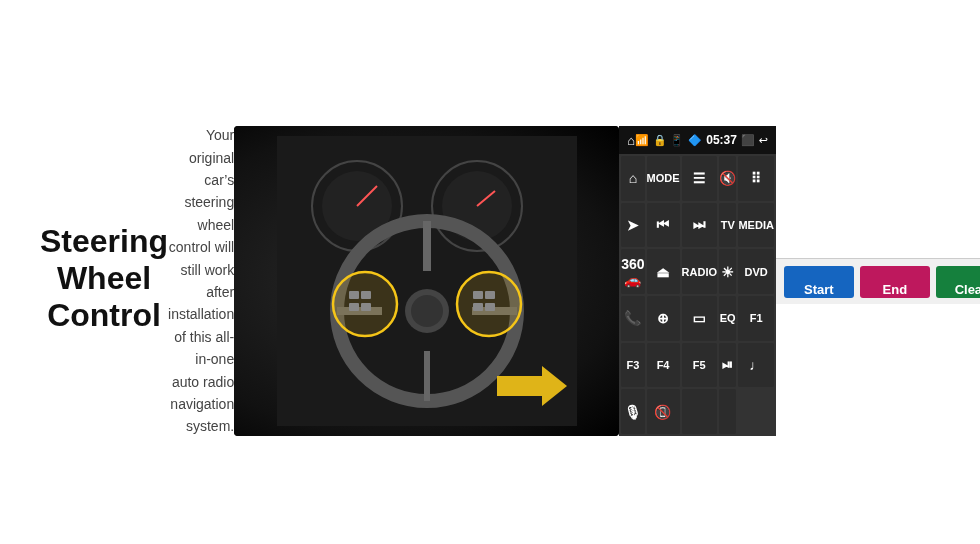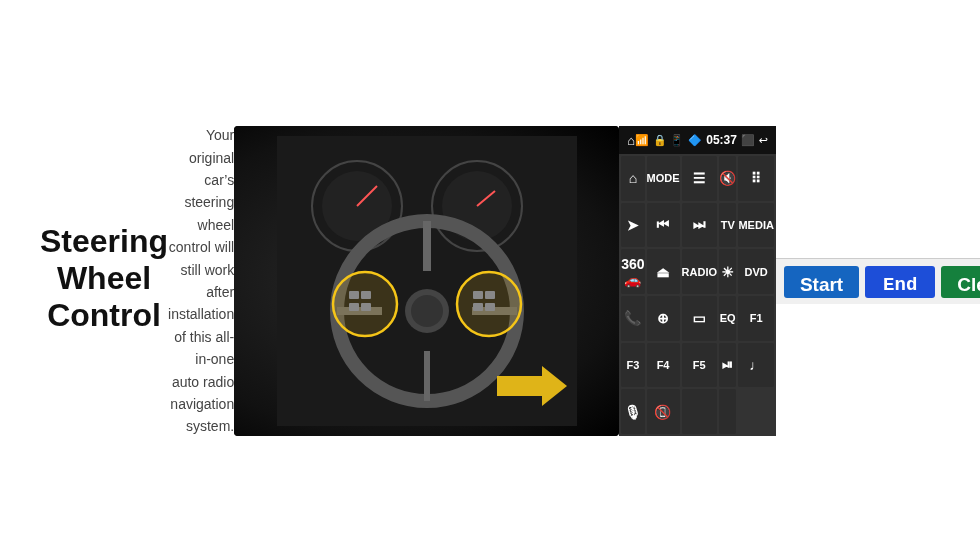--- a/index.html
+++ b/index.html
@@ -140,39 +140,38 @@
       background: #f0f0f0;
       display: flex;
       align-items: center;
       justify-content: flex-end;
       padding: 0 8px;
       gap: 6px;
       border-top: 1px solid #ccc;
     }
 
     .bottom-btn {
-      height: 32px;
+      height: 24px;
       min-width: 70px;
       border: none;
       border-radius: 3px;
-      font-size: 19px;
+      font-size: 13px;
       font-weight: bold;
       cursor: pointer;
-      padding: 8px 16px;
+      padding: 16px 16px;
     }
 
     .btn-start {
       background: #1565c0;
       color: #fff;
     }
 
     .btn-end {
-      background: #1d4ed8;
-      color: #fff;
-      font-family: Liberation Mono, monospace;
+      background: #be185d;
+      color: #fff;
     }
 
     .btn-clear {
       background: #15803d;
       color: #fff;
     }
 
     .main-content {
       display: flex;
       width: 100%;

